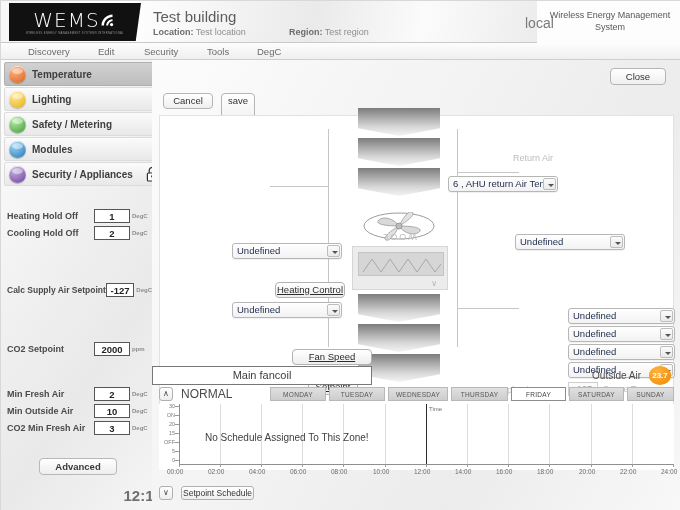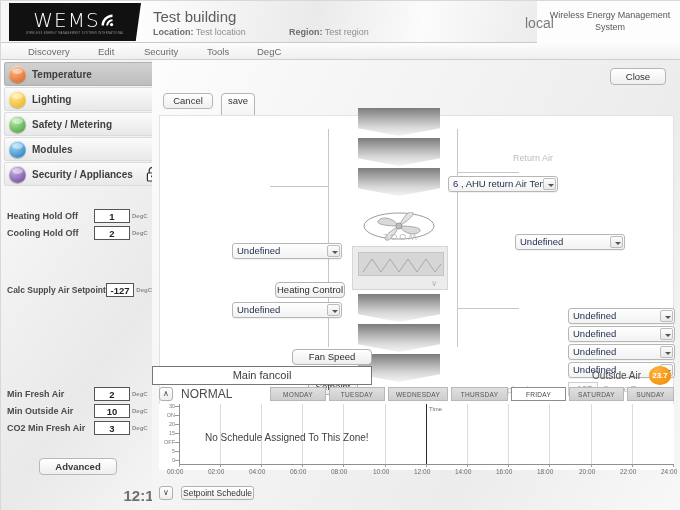--- a/index.html
+++ b/index.html
@@ -195,20 +195,21 @@
     border-left:3px solid transparent; border-right:3px solid transparent;
     border-top:3px solid #555;
   }
 
   .tag-btn {
     position: absolute; height: 16px;
     background: linear-gradient(#ffffff,#eeeeee);
     border: 1px solid #b2b2b2; border-radius: 4px;
     font-size: 9.5px; color: #2c2c2c; line-height: 14px; text-align:center;
     cursor:pointer;
+    text-decoration:underline;
   }
   .ghost-lbl { position: absolute; font-size: 9px; color: #bcbcbc; }
   .ro-box {
     position: absolute; width: 30px; height: 14px;
     border: 1px solid #cfcfcf; background: #fbfbfb;
     font-size: 9px; color: #9e9e9e; text-align: center; line-height: 12px;
   }
 
   .fancoil-bar {
     position: absolute; left: 151px; top: 365px; width: 220px; height: 19px;
@@ -352,20 +353,27 @@
     </div>
 
     <div class="fieldgroup" style="top:222px">
       <div class="field-row">
         <span class="field-lbl" style="font-size:8.5px">Calc Supply Air Setpoint</span>
         <span class="field-box">-127</span>
         <span class="field-unit">DegC</span>
       </div>
     </div>
 
+    <div class="fieldgroup" style="top:281px">
+      <div class="field-row">
+        <span class="field-lbl">CO2 Setpoint</span>
+        <span class="field-box">2000</span>
+        <span class="field-unit">ppm</span>
+      </div>
+    </div>
 
     <div class="fieldgroup" style="top:326px">
       <div class="field-row">
         <span class="field-lbl">Min Fresh Air</span>
         <span class="field-box">2</span>
         <span class="field-unit">DegC</span>
       </div>
       <div class="field-row">
         <span class="field-lbl">Min Outside Air</span>
         <span class="field-box">10</span>

